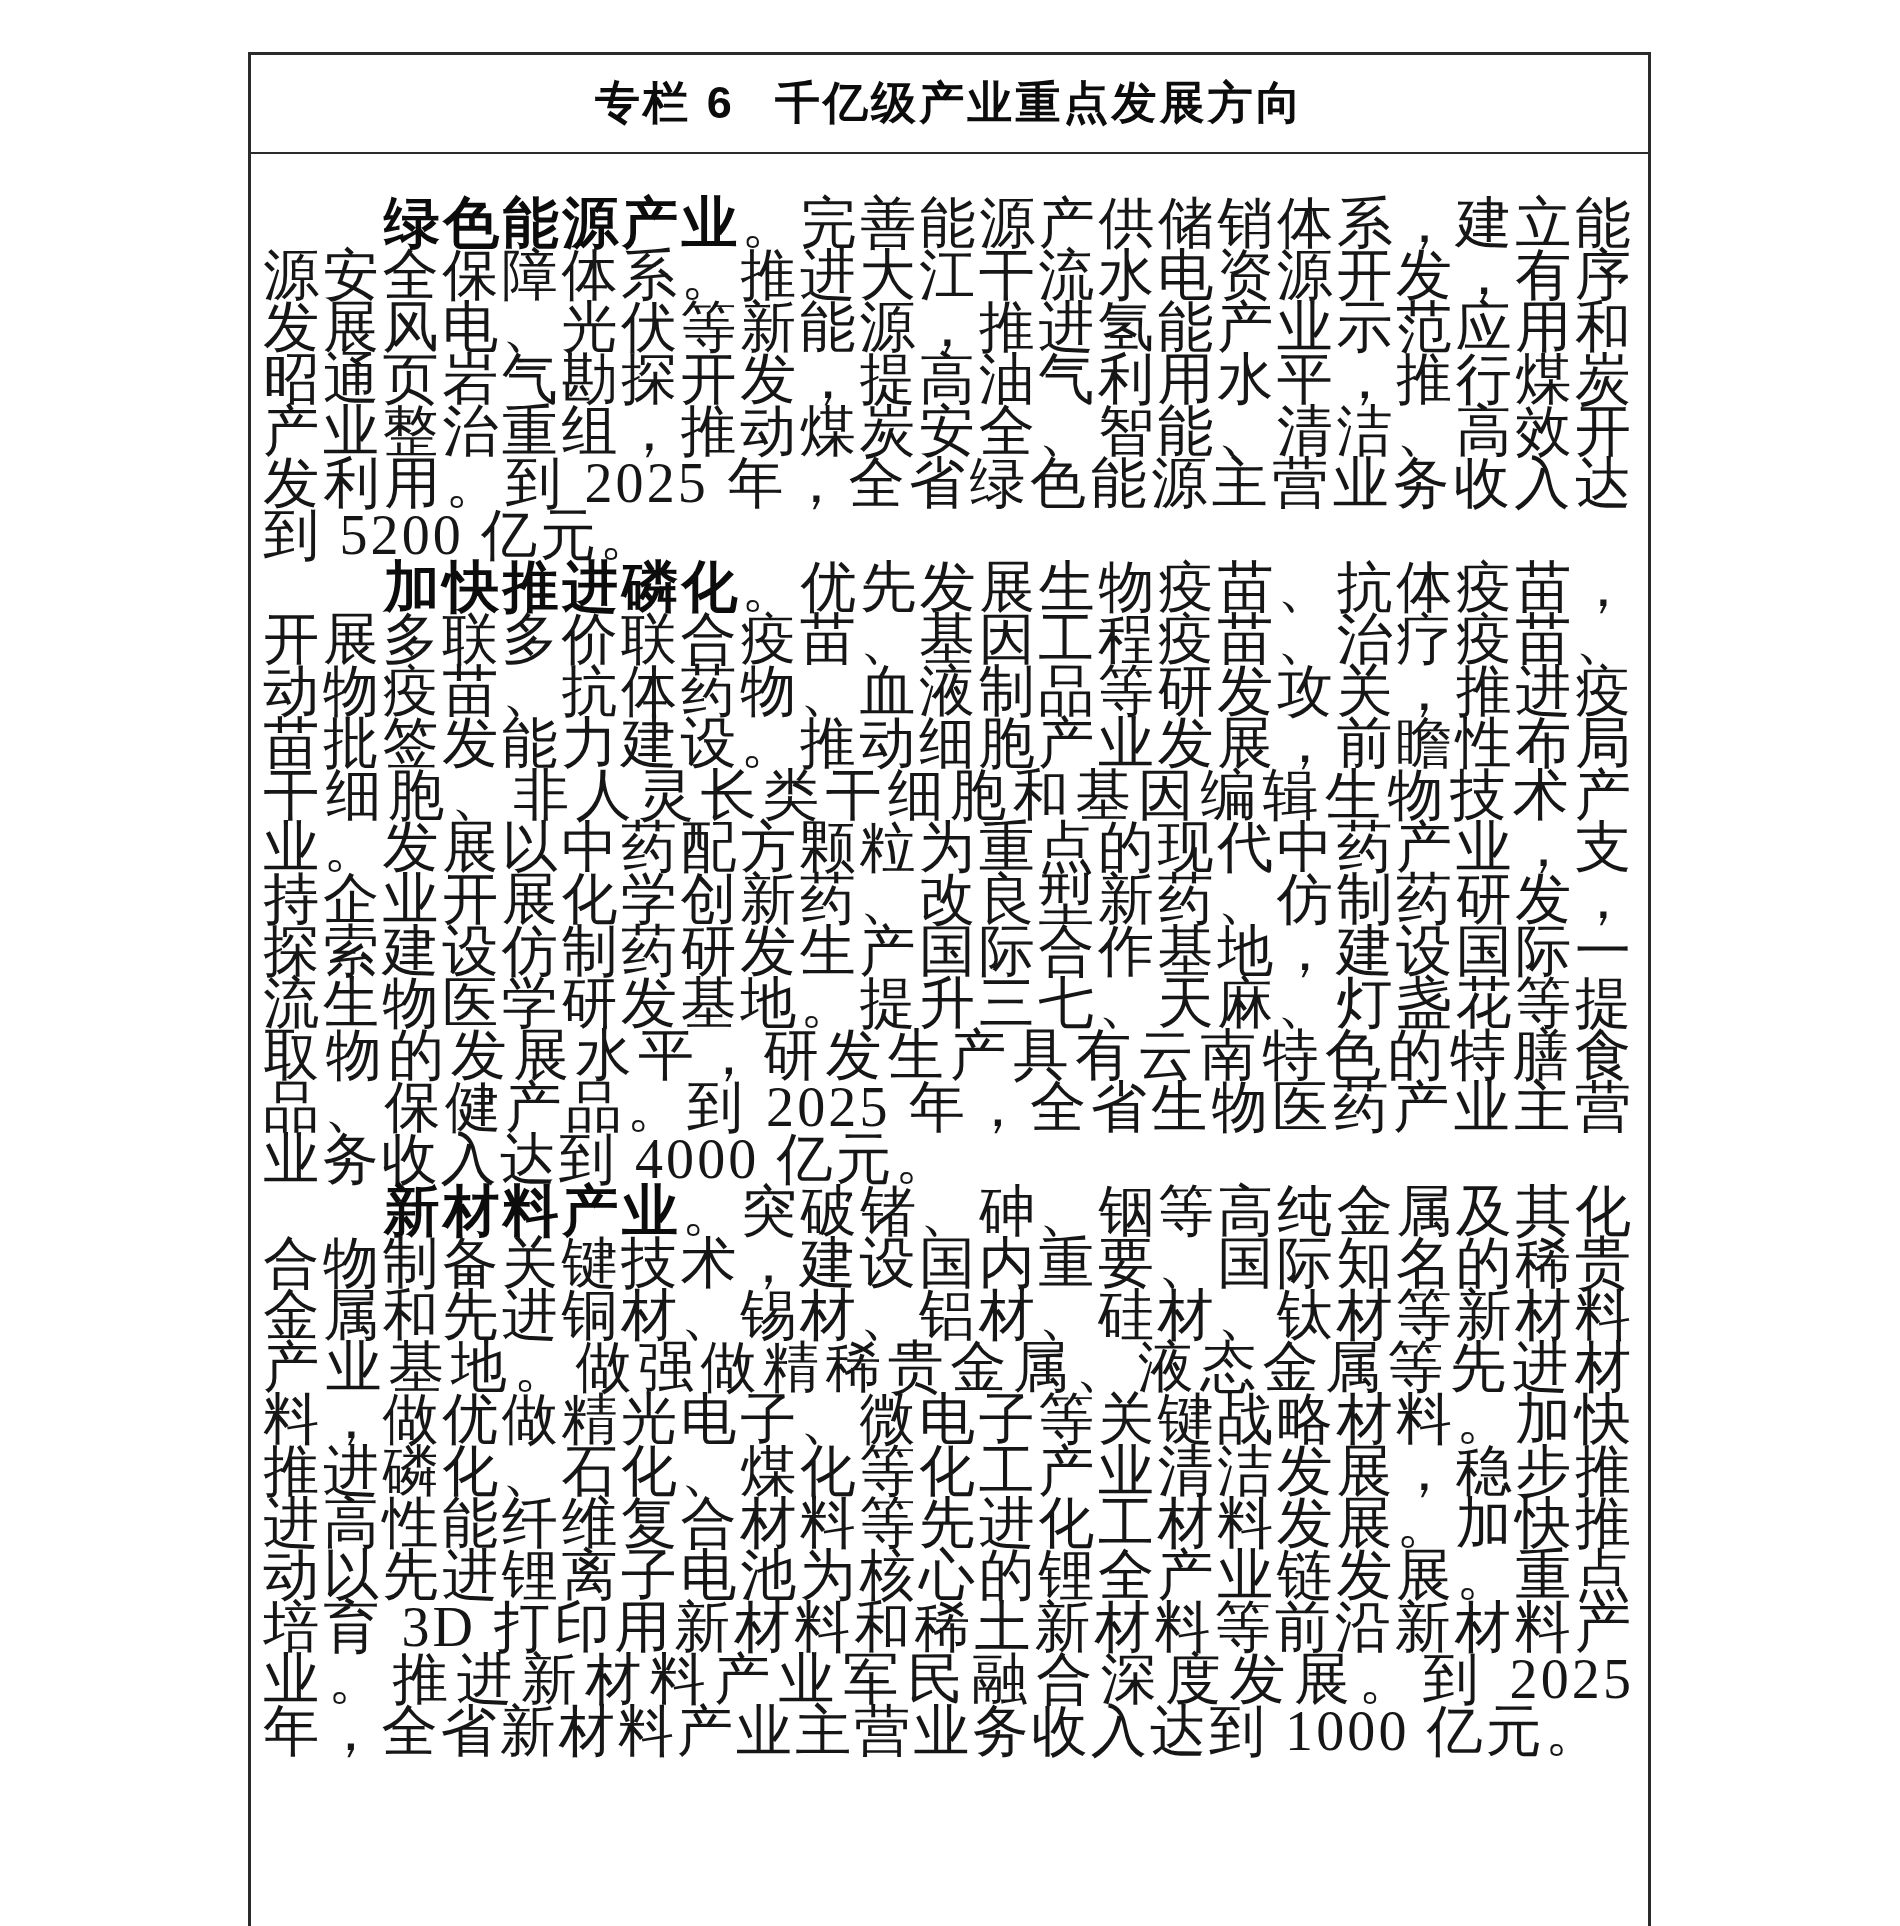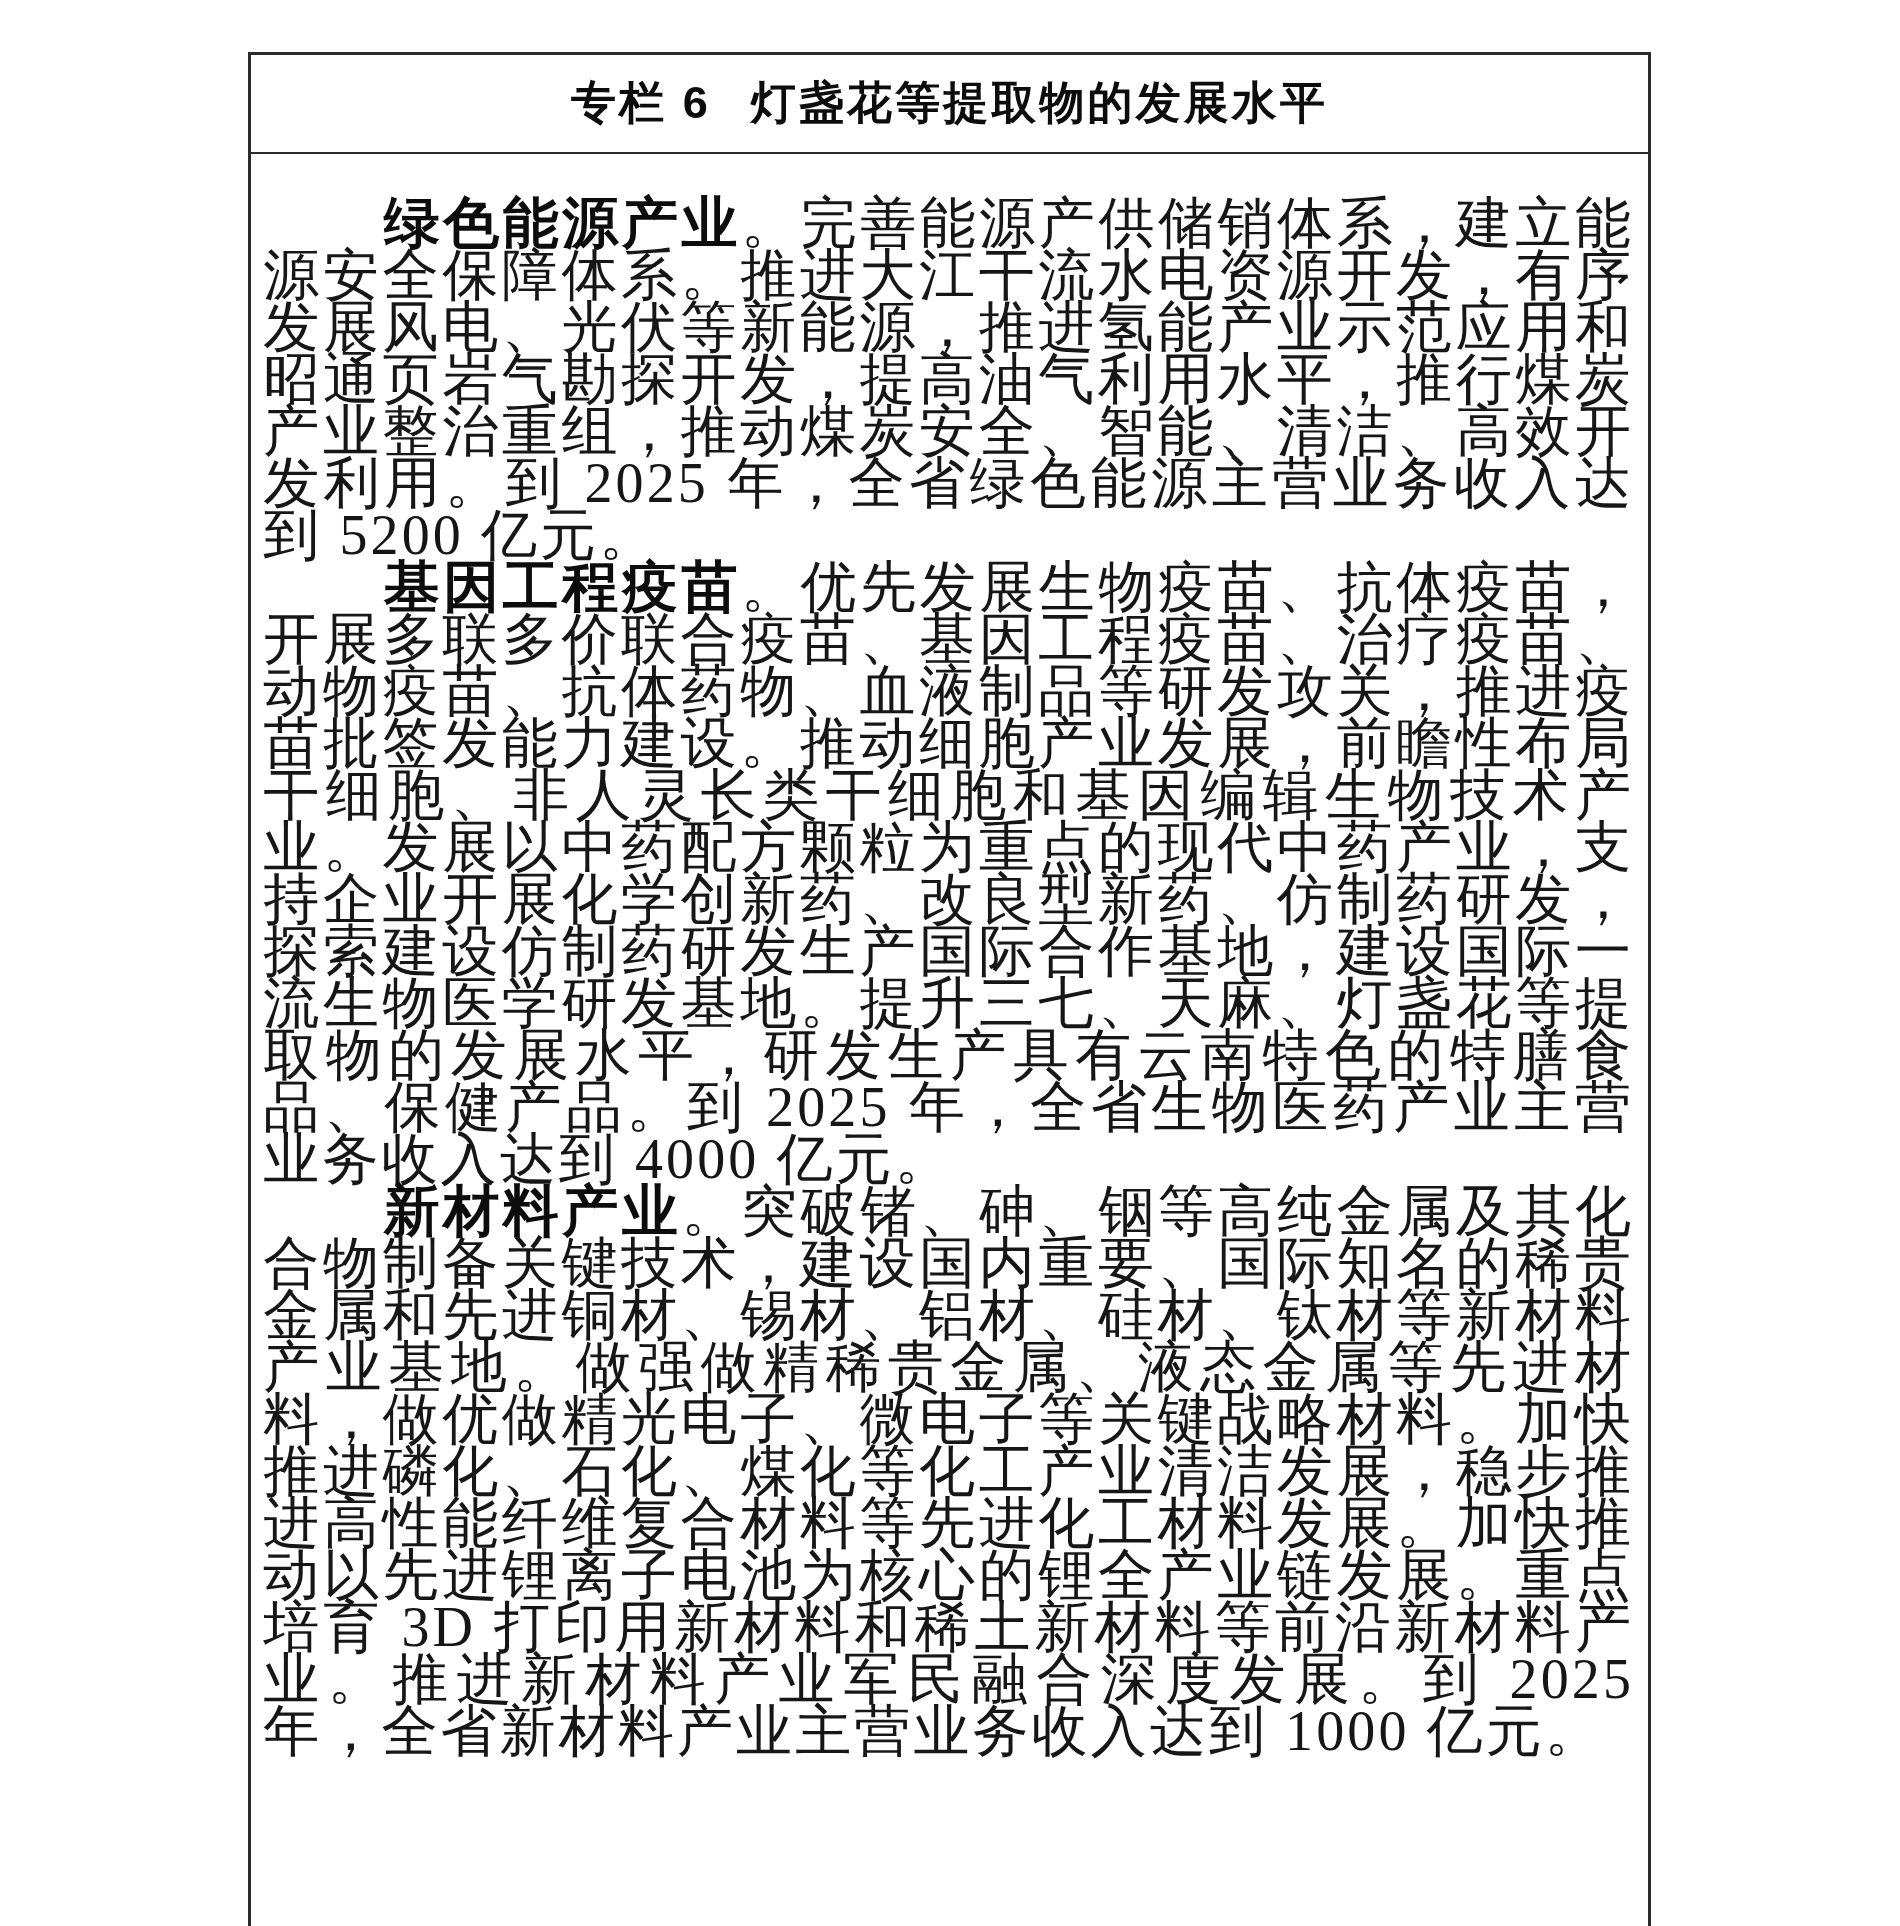--- a/index.html
+++ b/index.html
@@ -66,21 +66,21 @@
   .para-text {
     font-weight: normal;
   }
 </style>
 </head>
 <body>
 
 <div class="column-box">
   <div class="column-header">
     <span class="column-title-part">专栏 6</span>
-    <span class="column-title-part">灯盏花等提取物的发展水平</span>
+    <span class="column-title-part">千亿级产业重点发展方向</span>
   </div>
   <div class="column-body">
     <p class="para"><span class="para-lead">绿色能源产业</span><span class="para-text">。完善能源产供储销体系，建立能源安全保障体系。推进大江干流水电资源开发，有序发展风电、光伏等新能源，推进氢能产业示范应用和昭通页岩气勘探开发，提高油气利用水平，推行煤炭产业整治重组，推动煤炭安全、智能、清洁、高效开发利用。到 2025 年，全省绿色能源主营业务收入达到 5200 亿元。</span></p>
-    <p class="para"><span class="para-lead">基因工程疫苗</span><span class="para-text">。优先发展生物疫苗、抗体疫苗，开展多联多价联合疫苗、基因工程疫苗、治疗疫苗、动物疫苗、抗体药物、血液制品等研发攻关，推进疫苗批签发能力建设。推动细胞产业发展，前瞻性布局干细胞、非人灵长类干细胞和基因编辑生物技术产业。发展以中药配方颗粒为重点的现代中药产业，支持企业开展化学创新药、改良型新药、仿制药研发，探索建设仿制药研发生产国际合作基地，建设国际一流生物医学研发基地。提升三七、天麻、灯盏花等提取物的发展水平，研发生产具有云南特色的特膳食品、保健产品。到 2025 年，全省生物医药产业主营业务收入达到 4000 亿元。</span></p>
+    <p class="para"><span class="para-lead">加快推进磷化</span><span class="para-text">。优先发展生物疫苗、抗体疫苗，开展多联多价联合疫苗、基因工程疫苗、治疗疫苗、动物疫苗、抗体药物、血液制品等研发攻关，推进疫苗批签发能力建设。推动细胞产业发展，前瞻性布局干细胞、非人灵长类干细胞和基因编辑生物技术产业。发展以中药配方颗粒为重点的现代中药产业，支持企业开展化学创新药、改良型新药、仿制药研发，探索建设仿制药研发生产国际合作基地，建设国际一流生物医学研发基地。提升三七、天麻、灯盏花等提取物的发展水平，研发生产具有云南特色的特膳食品、保健产品。到 2025 年，全省生物医药产业主营业务收入达到 4000 亿元。</span></p>
     <p class="para"><span class="para-lead">新材料产业</span><span class="para-text">。突破锗、砷、铟等高纯金属及其化合物制备关键技术，建设国内重要、国际知名的稀贵金属和先进铜材、锡材、铝材、硅材、钛材等新材料产业基地。做强做精稀贵金属、液态金属等先进材料，做优做精光电子、微电子等关键战略材料。加快推进磷化、石化、煤化等化工产业清洁发展，稳步推进高性能纤维复合材料等先进化工材料发展。加快推动以先进锂离子电池为核心的锂全产业链发展。重点培育 3D 打印用新材料和稀土新材料等前沿新材料产业。推进新材料产业军民融合深度发展。到 2025 年，全省新材料产业主营业务收入达到 1000 亿元。</span></p>
   </div>
 </div>
 
 
 </body></html>

